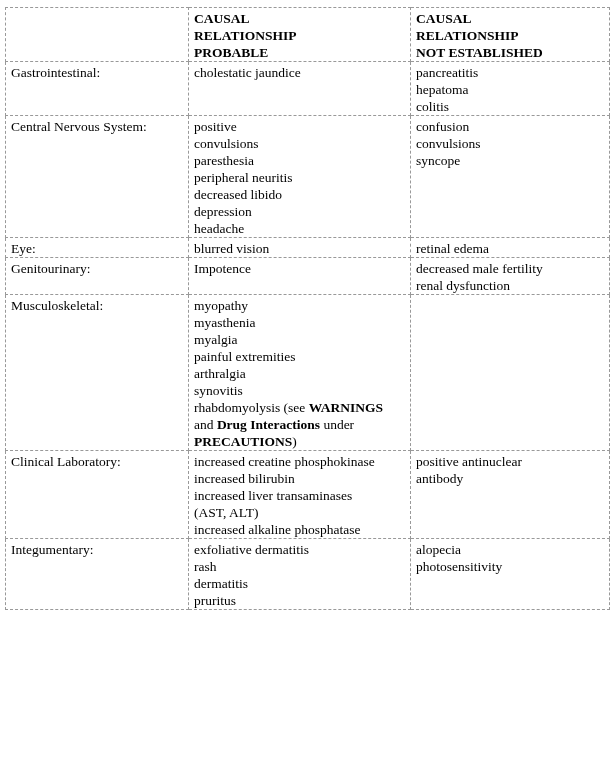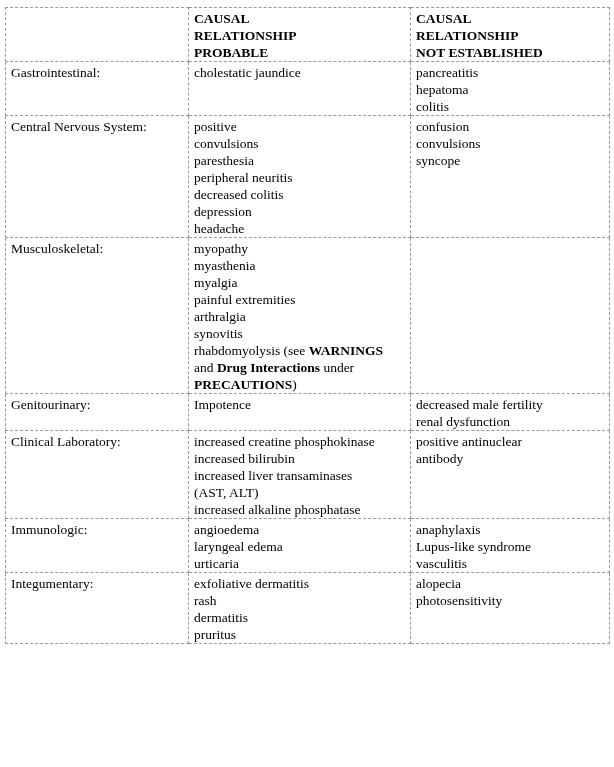--- a/index.html
+++ b/index.html
@@ -71,28 +71,51 @@
         </tr>
         <tr>
           <td class="col-0">
             <div class="line">Central Nervous System:</div>
           </td>
           <td class="col-1">
             <div class="line">positive</div>
             <div class="line">convulsions</div>
             <div class="line">paresthesia</div>
             <div class="line">peripheral neuritis</div>
-            <div class="line">decreased colitis</div>
+            <div class="line">decreased libido</div>
             <div class="line">depression</div>
             <div class="line">headache</div>
           </td>
           <td class="col-2">
             <div class="line">confusion</div>
             <div class="line">convulsions</div>
             <div class="line">syncope</div>
+          </td>
+        </tr>
+        <tr>
+          <td class="col-0">
+            <div class="line">Eye:</div>
+          </td>
+          <td class="col-1">
+            <div class="line">blurred vision</div>
+          </td>
+          <td class="col-2">
+            <div class="line">retinal edema</div>
+          </td>
+        </tr>
+        <tr>
+          <td class="col-0">
+            <div class="line">Genitourinary:</div>
+          </td>
+          <td class="col-1">
+            <div class="line">Impotence</div>
+          </td>
+          <td class="col-2">
+            <div class="line">decreased male fertility</div>
+            <div class="line">renal dysfunction</div>
           </td>
         </tr>
         <tr>
           <td class="col-0">
             <div class="line">Musculoskeletal:</div>
           </td>
           <td class="col-1">
             <div class="line">myopathy</div>
             <div class="line">myasthenia</div>
             <div class="line">myalgia</div>
@@ -100,59 +123,32 @@
             <div class="line">arthralgia</div>
             <div class="line">synovitis</div>
             <div class="line"><span>rhabdomyolysis (see </span><span class="bold">WARNINGS</span></div>
             <div class="line"><span>and </span><span class="bold">Drug Interactions</span><span> under</span></div>
             <div class="line"><span class="bold">PRECAUTIONS</span><span>)</span></div>
           </td>
           <td class="col-2"></td>
         </tr>
         <tr>
           <td class="col-0">
-            <div class="line">Genitourinary:</div>
-          </td>
-          <td class="col-1">
-            <div class="line">Impotence</div>
-          </td>
-          <td class="col-2">
-            <div class="line">decreased male fertility</div>
-            <div class="line">renal dysfunction</div>
-          </td>
-        </tr>
-        <tr>
-          <td class="col-0">
             <div class="line">Clinical Laboratory:</div>
           </td>
           <td class="col-1">
             <div class="line">increased creatine phosphokinase</div>
             <div class="line">increased bilirubin</div>
             <div class="line">increased liver transaminases</div>
             <div class="line">(AST, ALT)</div>
             <div class="line">increased alkaline phosphatase</div>
           </td>
           <td class="col-2">
             <div class="line">positive antinuclear</div>
             <div class="line">antibody</div>
-          </td>
-        </tr>
-        <tr>
-          <td class="col-0">
-            <div class="line">Immunologic:</div>
-          </td>
-          <td class="col-1">
-            <div class="line">angioedema</div>
-            <div class="line">laryngeal edema</div>
-            <div class="line">urticaria</div>
-          </td>
-          <td class="col-2">
-            <div class="line">anaphylaxis</div>
-            <div class="line">Lupus-like syndrome</div>
-            <div class="line">vasculitis</div>
           </td>
         </tr>
         <tr>
           <td class="col-0">
             <div class="line">Integumentary:</div>
           </td>
           <td class="col-1">
             <div class="line">exfoliative dermatitis</div>
             <div class="line">rash</div>
             <div class="line">dermatitis</div>

